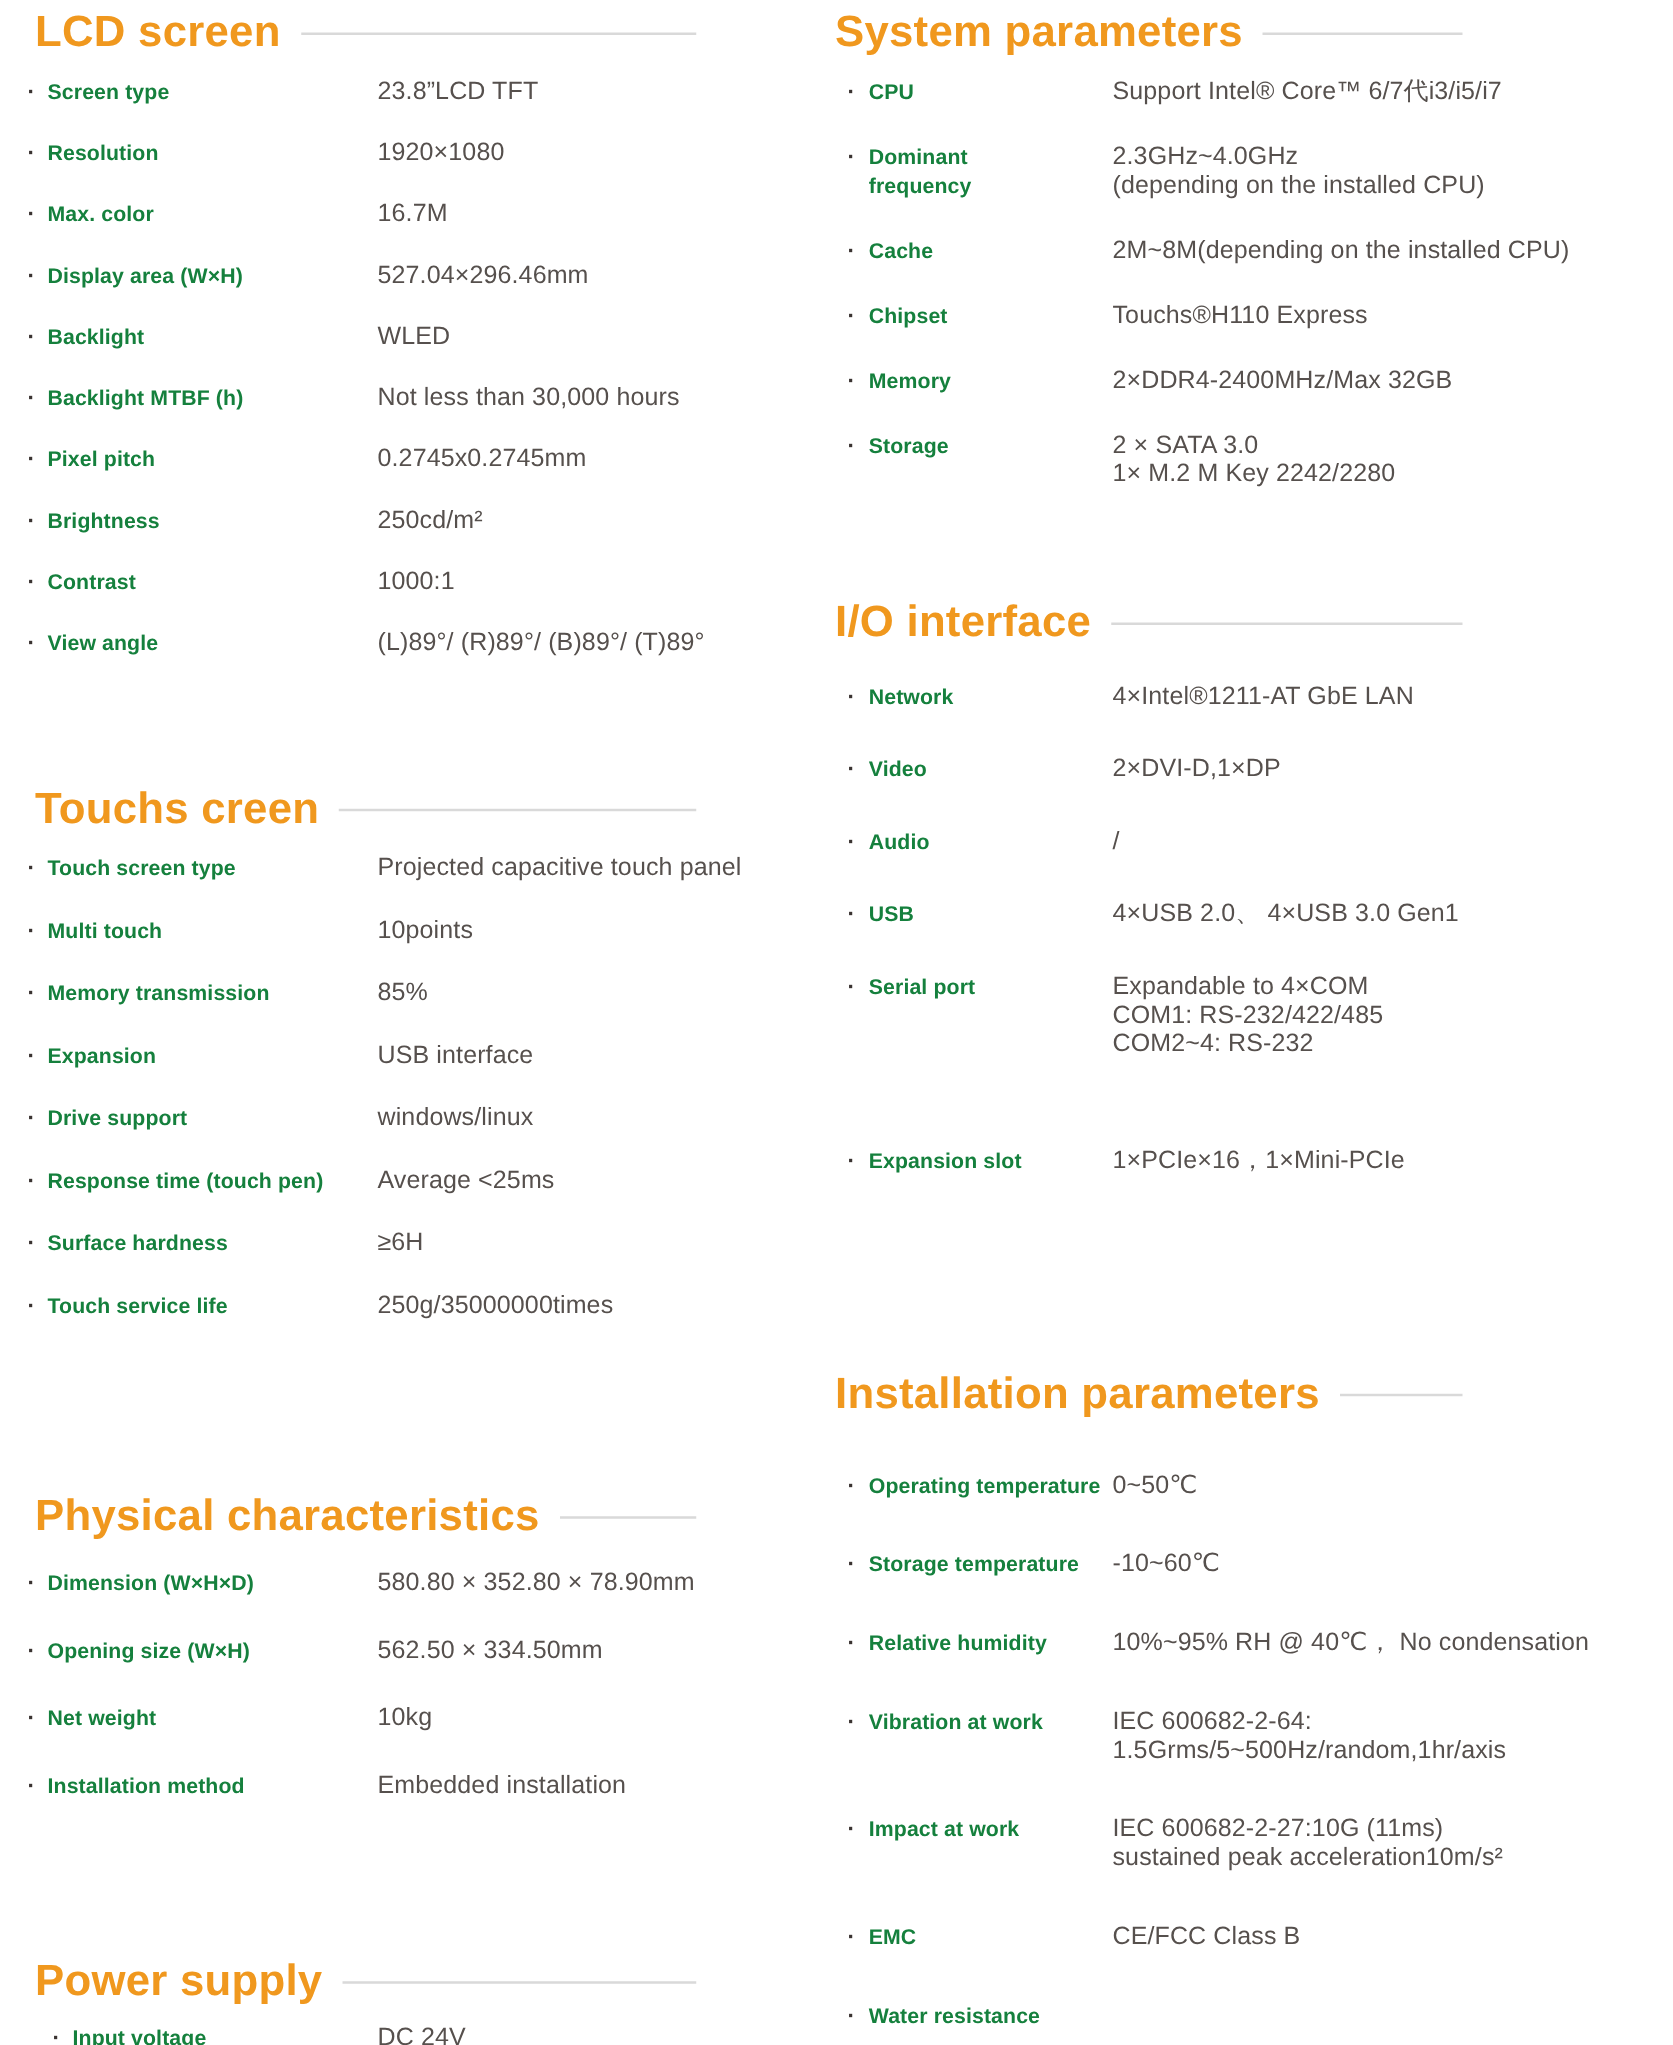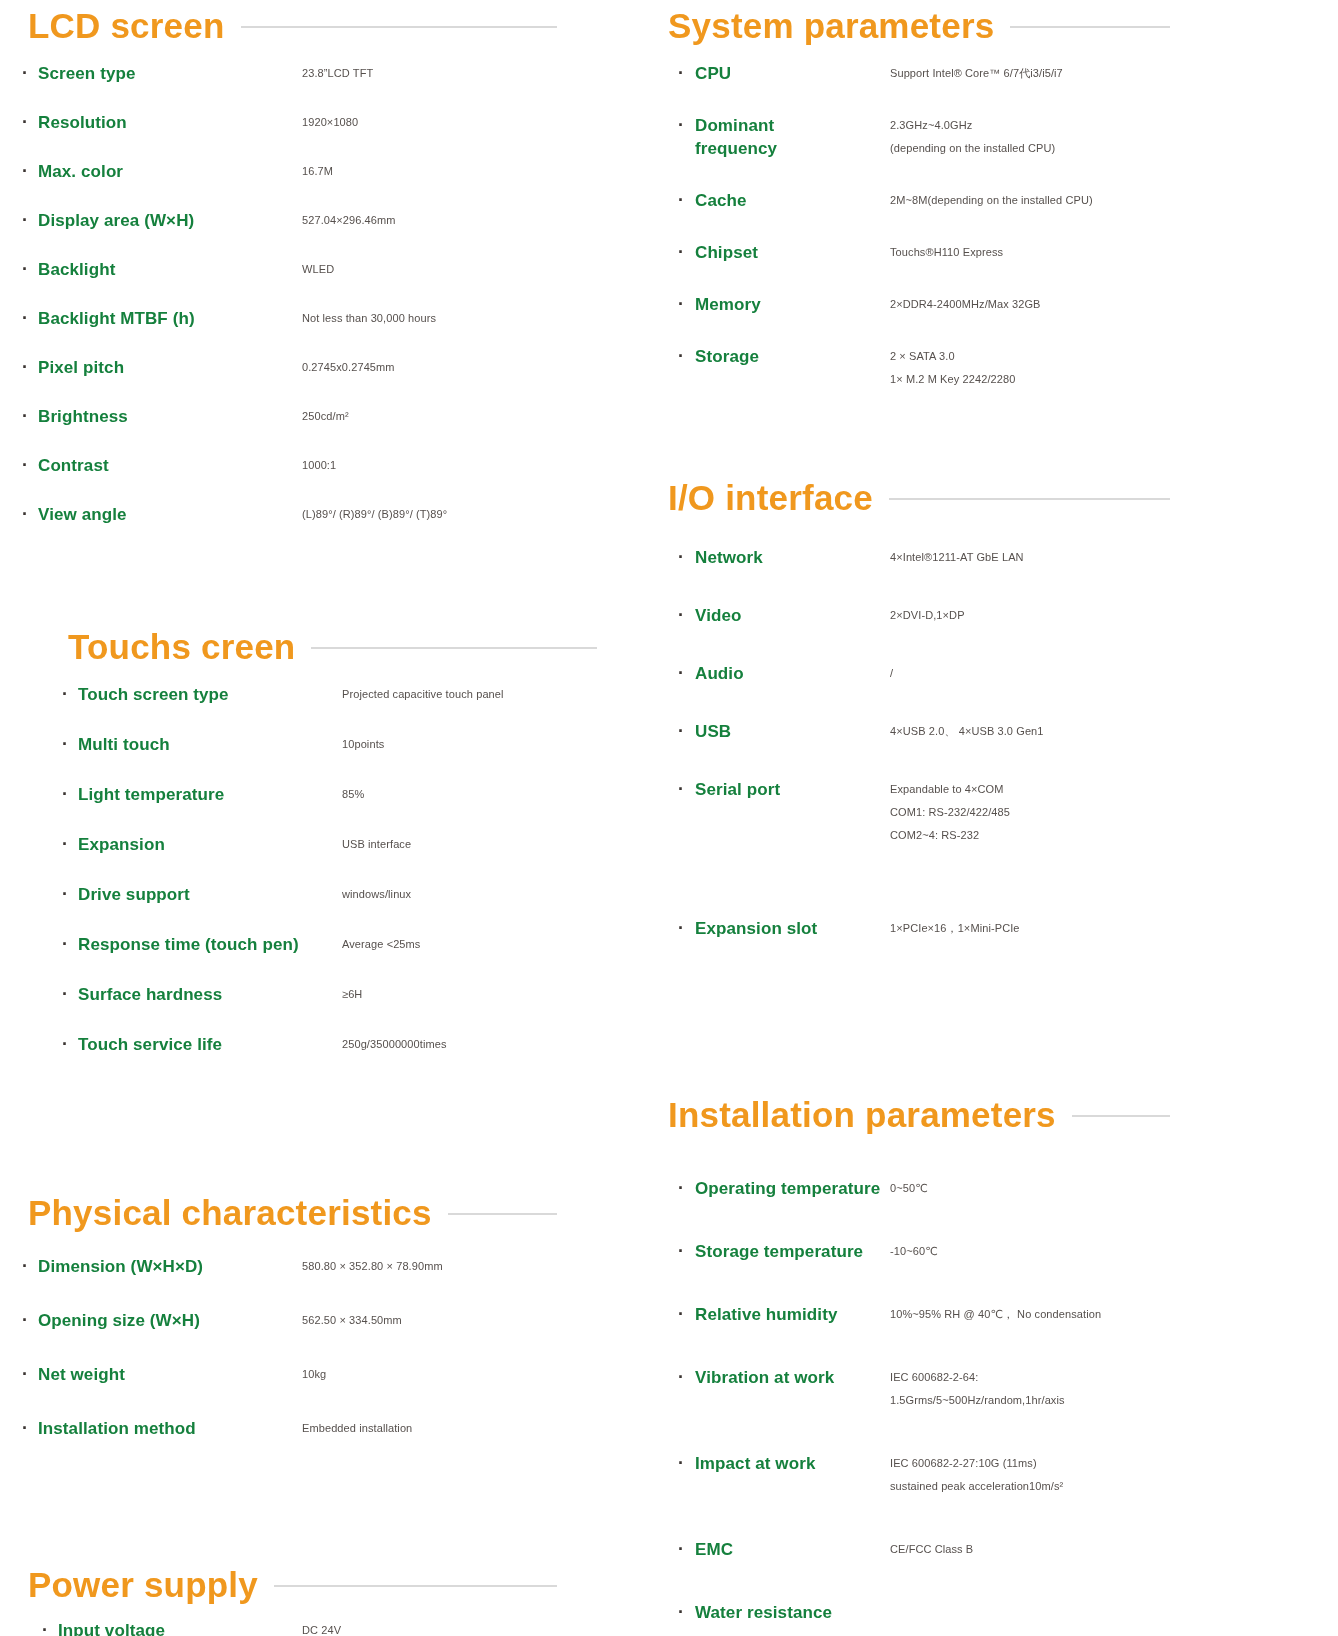--- a/index.html
+++ b/index.html
@@ -72,33 +72,33 @@
     line-height: 23px;
     font-weight: 700;
     color: #15803d;
     white-space: pre-line;
     letter-spacing: 0.1px;
   }
   .col-left  .label { width: 264px; }
   .col-right .label { width: 195px; }
   .value {
     flex: 1;
-    font-size: 11px;
+    font-size: 20px;
     line-height: 23px;
     font-weight: 400;
     color: #56504d;
     white-space: pre-line;
     letter-spacing: 0.1px;
   }
 
   
   .sec-lcd .rows { margin-top: 16px; }
   .sec-lcd .row { margin-bottom: 26px; }
 
-  .sec-touch { margin-top: 75px; margin-left: 40px; }
+  .sec-touch { margin-top: 75px; }
   .sec-touch .rows { margin-top: 16px; }
   .sec-touch .row { margin-bottom: 27px; }
 
   .sec-physical { margin-top: 110px; }
   .sec-physical .rows { margin-top: 22px; }
   .sec-physical .row { margin-bottom: 31px; }
 
   .sec-power { margin-top: 94px; }
   .sec-power .rows { margin-top: 14px; }
   .sec-power .row { margin-bottom: 27px; padding-left: 22px; }
@@ -204,21 +204,21 @@
   </li>
 
   <li class="row row-multi-touch">
     <span class="bullet">·</span>
     <span class="label">Multi touch</span>
     <span class="value">10points</span>
   </li>
 
   <li class="row row-light-transmission">
     <span class="bullet">·</span>
-    <span class="label">Light temperature</span>
+    <span class="label">Memory transmission</span>
     <span class="value">85%</span>
   </li>
 
   <li class="row row-controller">
     <span class="bullet">·</span>
     <span class="label">Expansion</span>
     <span class="value">USB interface</span>
   </li>
 
   <li class="row row-drive-support">

